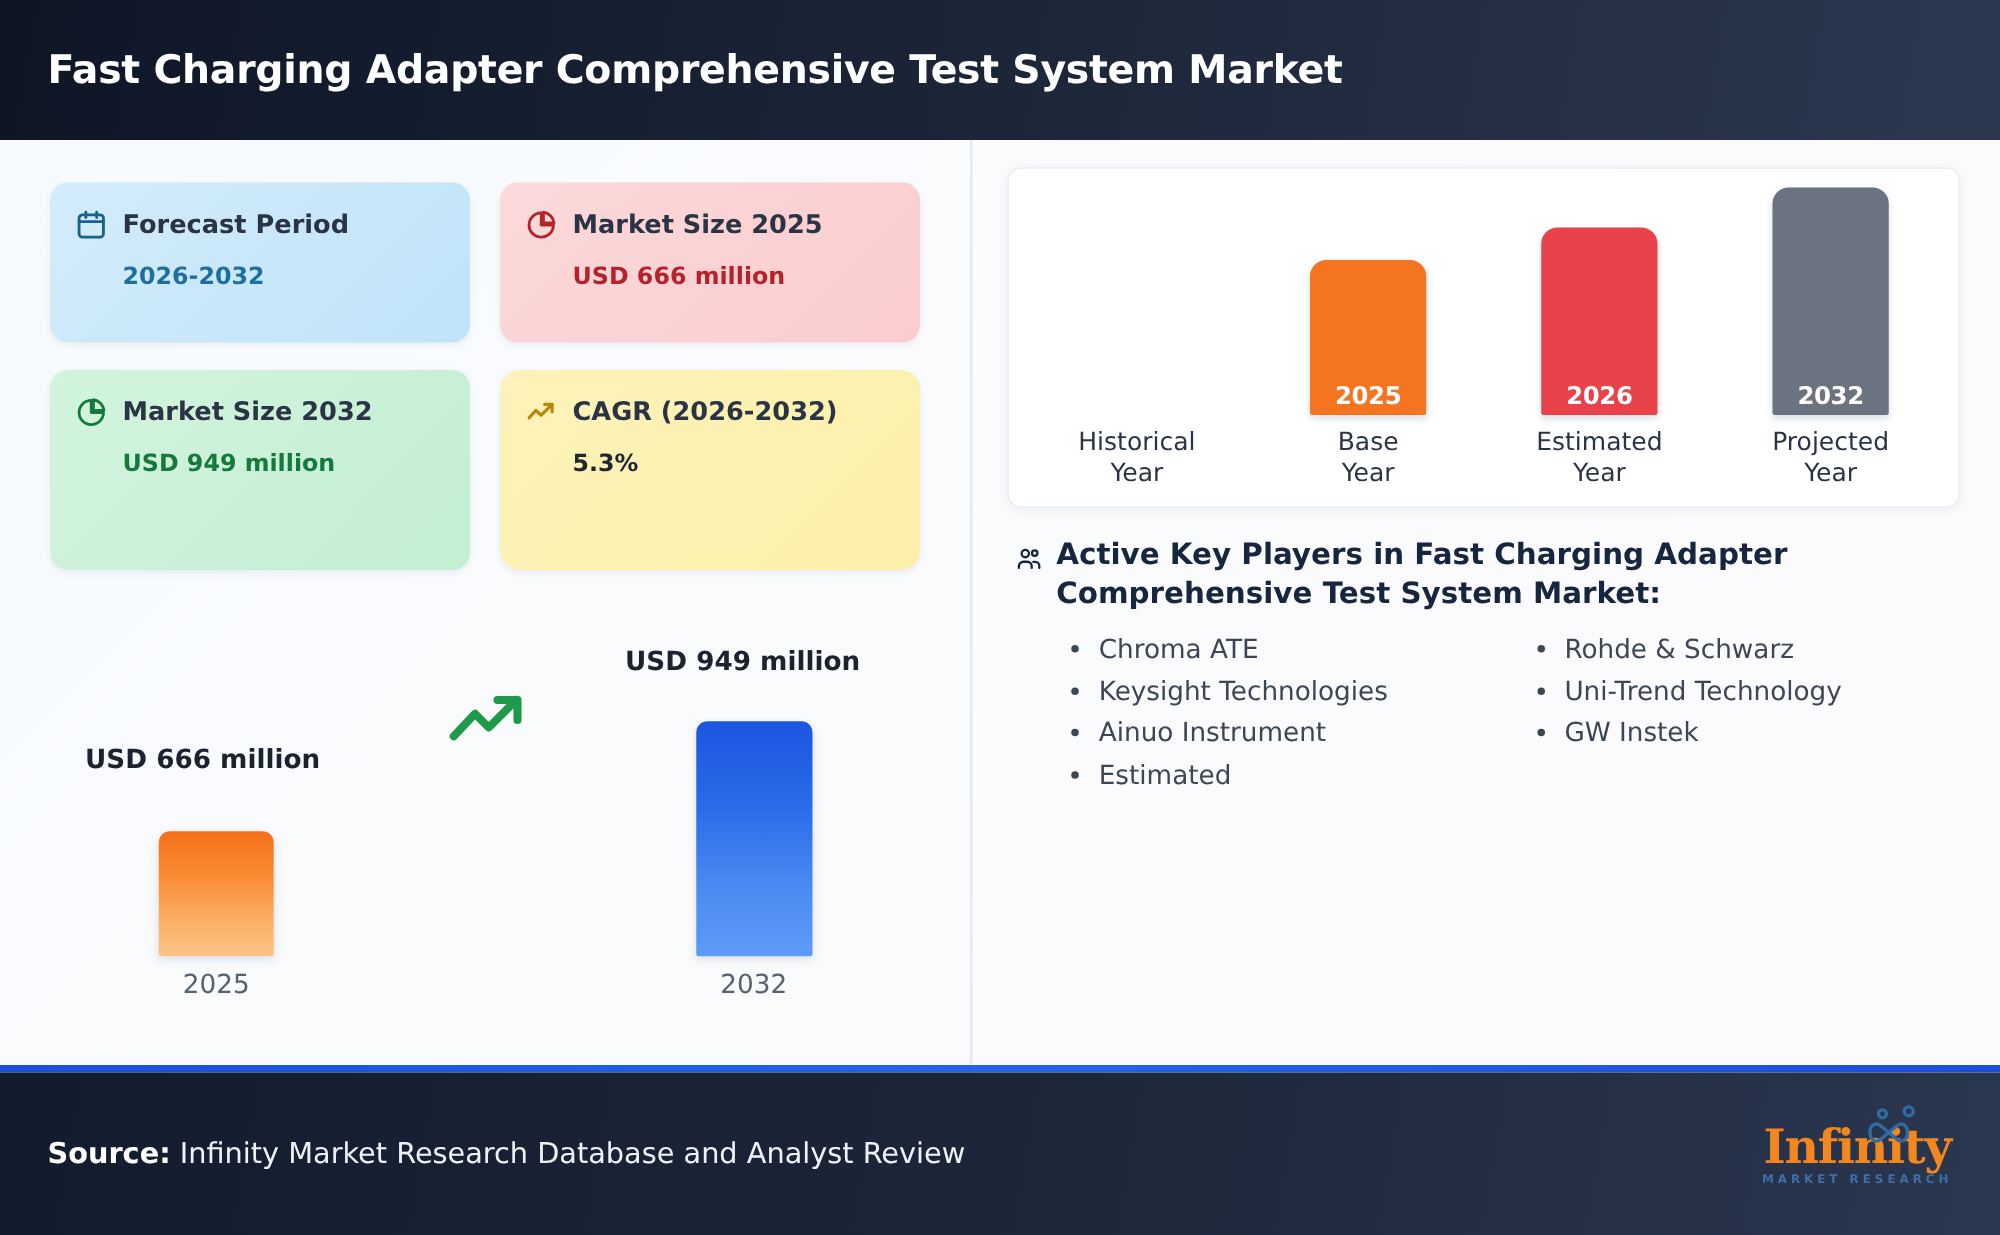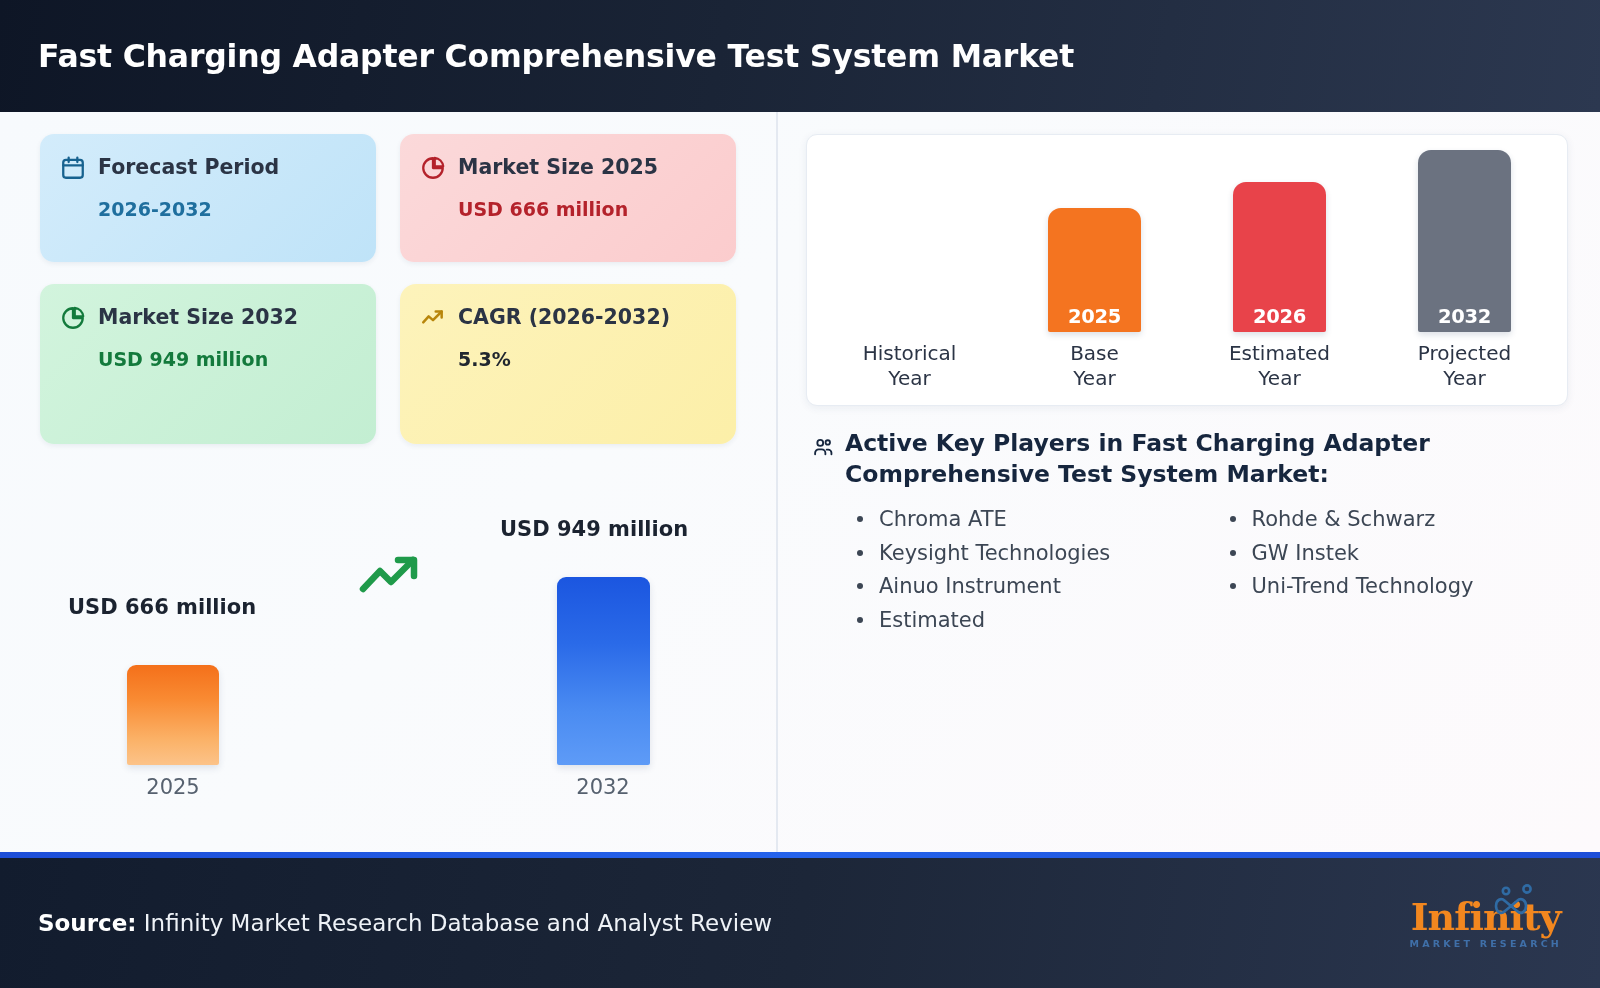--- a/index.html
+++ b/index.html
@@ -37,21 +37,21 @@
     flex: 1 1 auto;
     display: flex;
     background: linear-gradient(135deg,#f7fafd 0%, #f9fbfd 40%, #fdfafc 100%);
     position: relative;
     min-height: 0;
   }
   .left-panel {
     width: 778px;
     flex: 0 0 778px;
     position: relative;
-    padding: 22px 40px 0 40px;
+    padding: 34px 40px 0 40px;
     border-right: 2px solid #e4e9f1;
   }
   .right-panel {
     flex: 1 1 auto;
     position: relative;
     padding: 22px 32px 0 28px;
   }
 
   
   .cards-grid {
@@ -371,22 +371,22 @@
           <div class="players-title">Active Key Players in Fast Charging Adapter Comprehensive Test System Market:</div>
           <div class="players-cols">
             <ul>
               <li>Chroma ATE</li>
               <li>Keysight Technologies</li>
               <li>Ainuo Instrument</li>
               <li>Estimated</li>
             </ul>
             <ul>
               <li>Rohde &amp; Schwarz</li>
+              <li>Uni-Trend Technology</li>
               <li>GW Instek</li>
-              <li>Uni-Trend Technology</li>
             </ul>
           </div>
         </div>
       </div>
 
     </div>
   </div>
 
   <div class="footer-accent"></div>
   <div class="footer">

